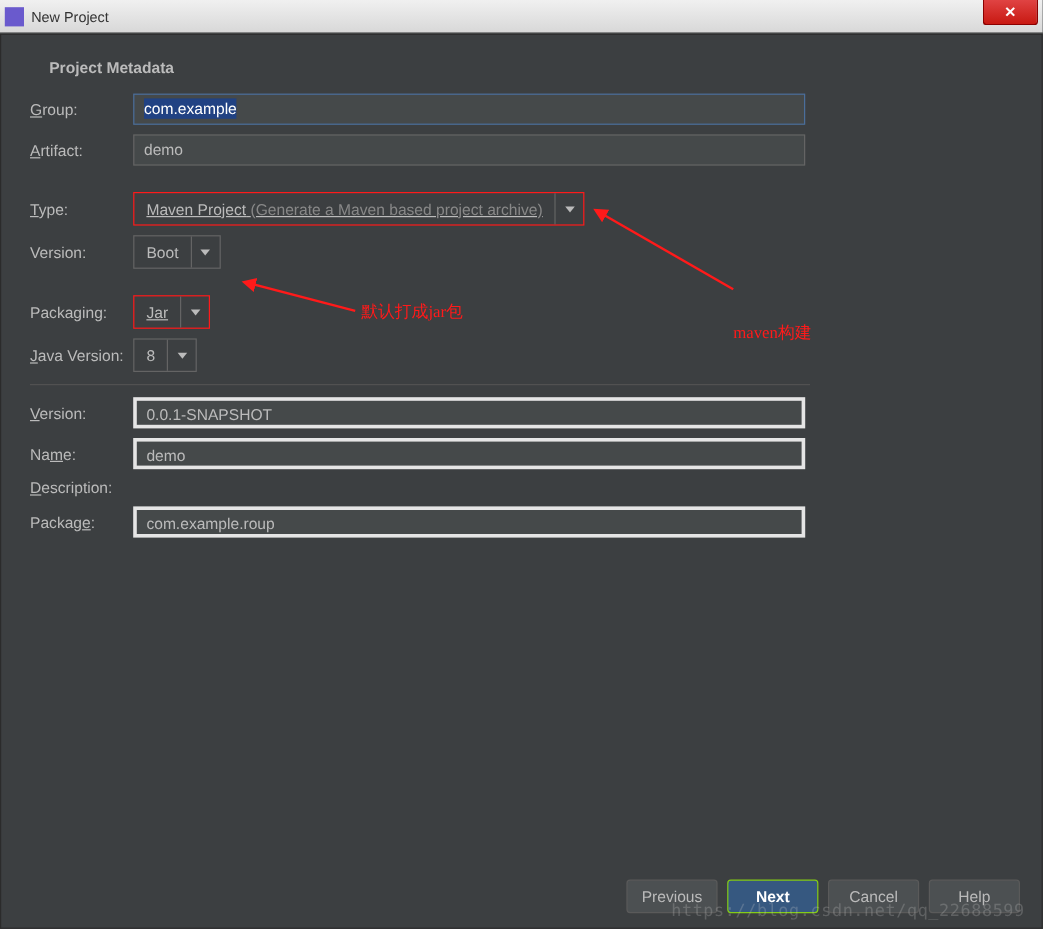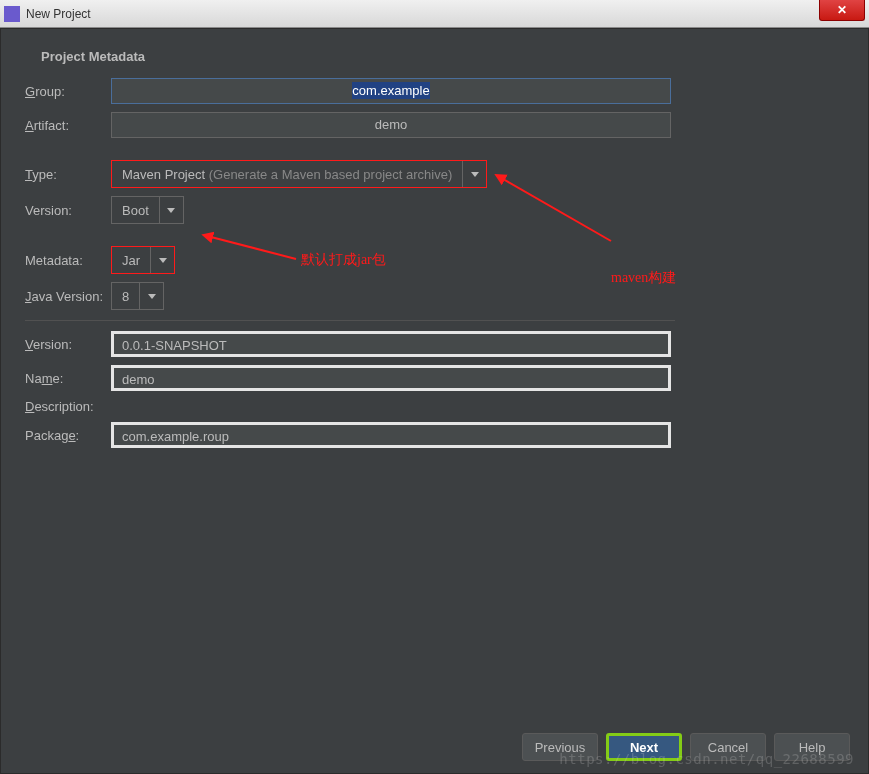--- a/index.html
+++ b/index.html
@@ -69,25 +69,24 @@
   width: 86px;
   color: #bbbbbb;
   font-size: 13px;
 }
 .form-label .ul { text-decoration: underline; }
 .text-input {
   flex: 1;
   background: #45494a;
   border: 1px solid #646464;
   color: #bbbbbb;
-  padding: 4px 24px;
+  padding: 4px 8px;
   height: 26px;
   font-size: 13px;
   max-width: 560px;
-  text-align: center;
 }
 .text-input.focused {
   border: 1px solid #4a6e9b;
   background: #45494a;
 }
 .text-input .selected {
   background: #214283;
   color: #ffffff;
   padding: 1px 0;
 }
@@ -111,21 +110,21 @@
   display: flex;
   align-items: center;
   justify-content: center;
 }
 .tri-down {
   width: 0; height: 0;
   border-left: 4px solid transparent;
   border-right: 4px solid transparent;
   border-top: 5px solid #bbbbbb;
 }
-.red-outline { border: 1.5px solid #ff1a1a !important; }
+.red-outline { border: 1.5px solid #ff1a1a !important; text-decoration: underline; }
 .spacer { height: 14px; }
 .divider { height: 0; border-top: 1px solid #515151; margin: 10px 0; max-width: 650px;}
 .readonly-input {
   flex: 1;
   background: #45494a;
   border: 3px solid #e5e5e5;
   color: #bbbbbb;
   padding: 4px 8px;
   height: 26px;
   font-size: 13px;
@@ -152,21 +151,21 @@
   background: #4c5052;
   color: #bbbbbb;
   font-size: 13px;
   display: flex;
   align-items: center;
   justify-content: center;
   border-radius: 3px;
 }
 .btn.primary {
   background: #365880;
-  border: 3px solid #84cc16;
+  border: 1px solid #84cc16;
   color: #fff;
   font-weight: bold;
 }
 .watermark {
   position: absolute;
   bottom: 6px;
   right: 14px;
   color: rgba(200,200,200,0.25);
   font-size: 14px;
   font-family: monospace;
@@ -221,21 +220,21 @@
         <span class="dd-text">Boot</span>
         <span class="dd-arrow">
             <span class="tri-down"></span>
           </span>
       </div>
     </div>
 
     <div class="spacer"></div>
 
     <div class="form-row">
-      <div class="form-label">Metadata:</div>
+      <div class="form-label">Packaging:</div>
       <div class="dropdown red-outline">
         <span class="dd-text">Jar</span>
         <span class="dd-arrow">
             <span class="tri-down"></span>
           </span>
       </div>
     </div>
 
     <div class="form-row">
       <div class="form-label" style="width:86px"><span class="ul">J</span>ava Version:</div>

